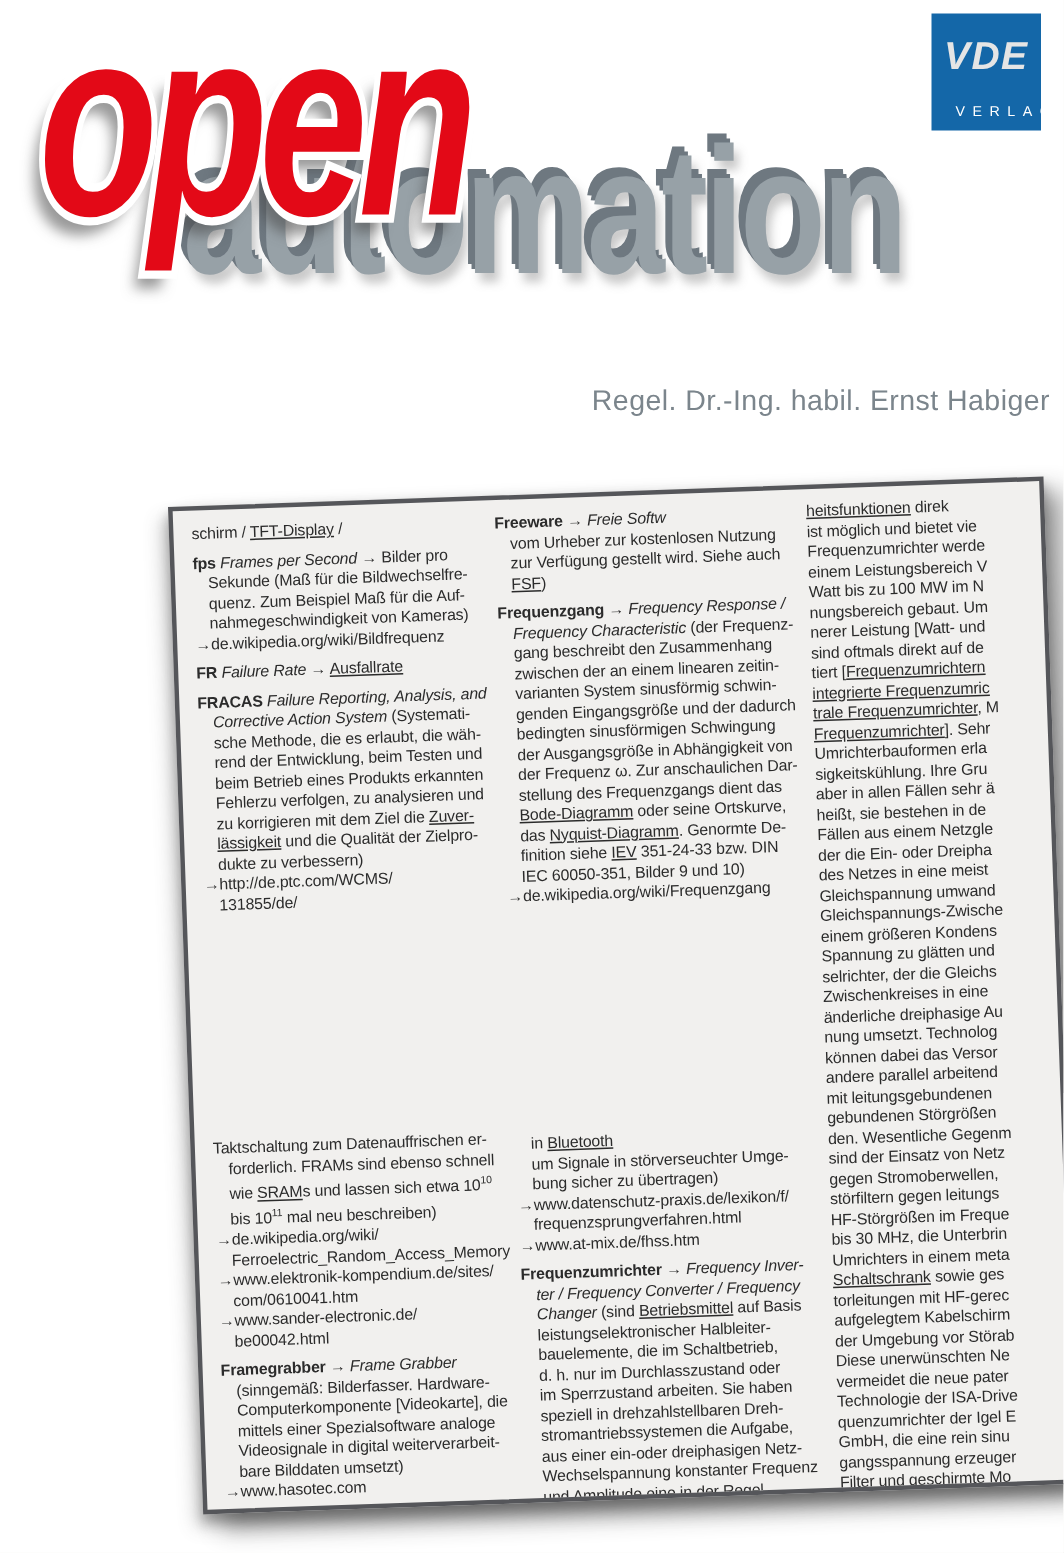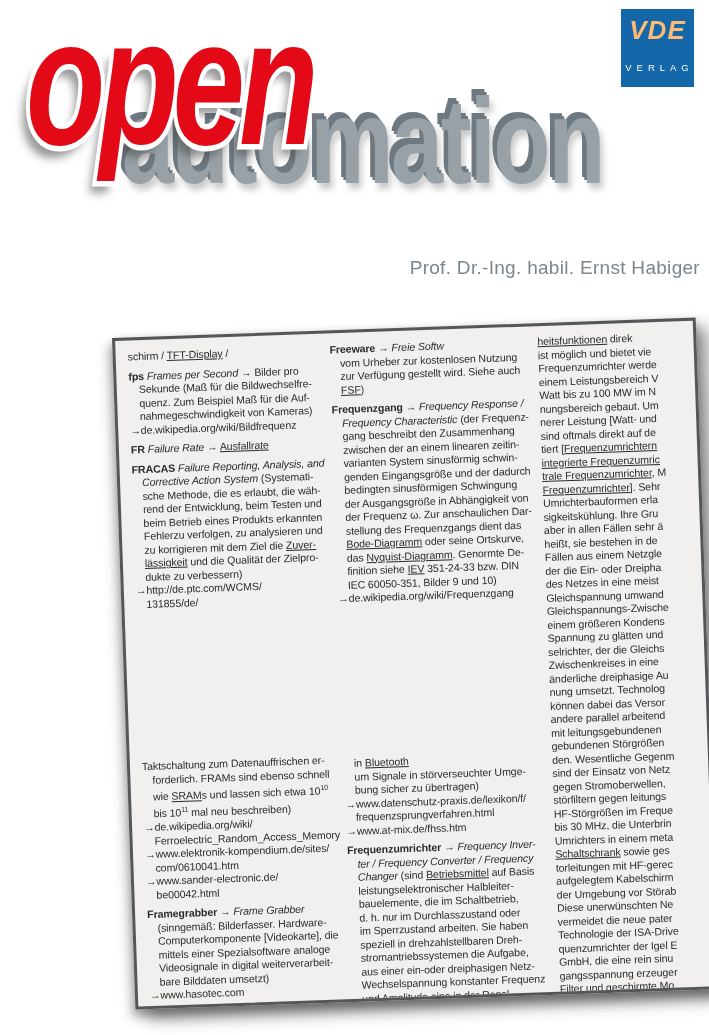--- a/index.html
+++ b/index.html
@@ -13,26 +13,26 @@
     --ink:#2b2b2b;
   }
   html,body{margin:0;padding:0;background:#fff;}
   #cover{
     position:relative;width:709px;height:1035px;overflow:hidden;background:#fff;
     font-family:"Liberation Sans",sans-serif;
   }
   
   .logo{position:absolute;left:621px;top:9px;width:73px;height:78px;background:var(--logo-bg);}
   .logo-brand{
-    text-align:center;color:#fdba74;font-weight:bold;font-style:italic;
-    font-size:26px;letter-spacing:1px;margin-top:8px;line-height:26px;
+    text-align:center;color:#e5e5e5;font-weight:bold;font-style:italic;
+    font-size:26px;letter-spacing:1px;margin-top:15px;line-height:26px;
   }
   .logo-sub{
     text-align:center;color:#fff;font-size:9.5px;letter-spacing:5px;
-    margin-top:19px;padding-left:4px;
+    margin-top:19px;padding-left:16px;
   }
   
   .title-open{
     position:absolute;left:26px;top:-8px;z-index:6;
     font-size:180px;line-height:180px;font-weight:bold;font-style:italic;
     letter-spacing:-8px;transform:scaleX(.72);transform-origin:left top;white-space:nowrap;
   }
   .open-stroke{
     position:absolute;left:0;top:0;color:#fff;
     -webkit-text-stroke:11px #fff;
@@ -227,20 +227,20 @@
 gangsspannung erzeuger
 Filter und geschirmte Mo</div>
   </div>
 
 
   <div class="title-open">
     <span class="open-stroke">open</span>
     <span class="open-fill">open</span>
   </div>
   <div class="title-automation">automation</div>
-  <div class="author">Prof. Dr.-Ing. habil. Ernst Habiger</div>
+  <div class="author">Regel. Dr.-Ing. habil. Ernst Habiger</div>
 
   <div class="logo">
     <div class="logo-brand">VDE</div>
     <div class="logo-sub">VERLAG</div>
   </div>
 
 </div>
 
 </body></html>

